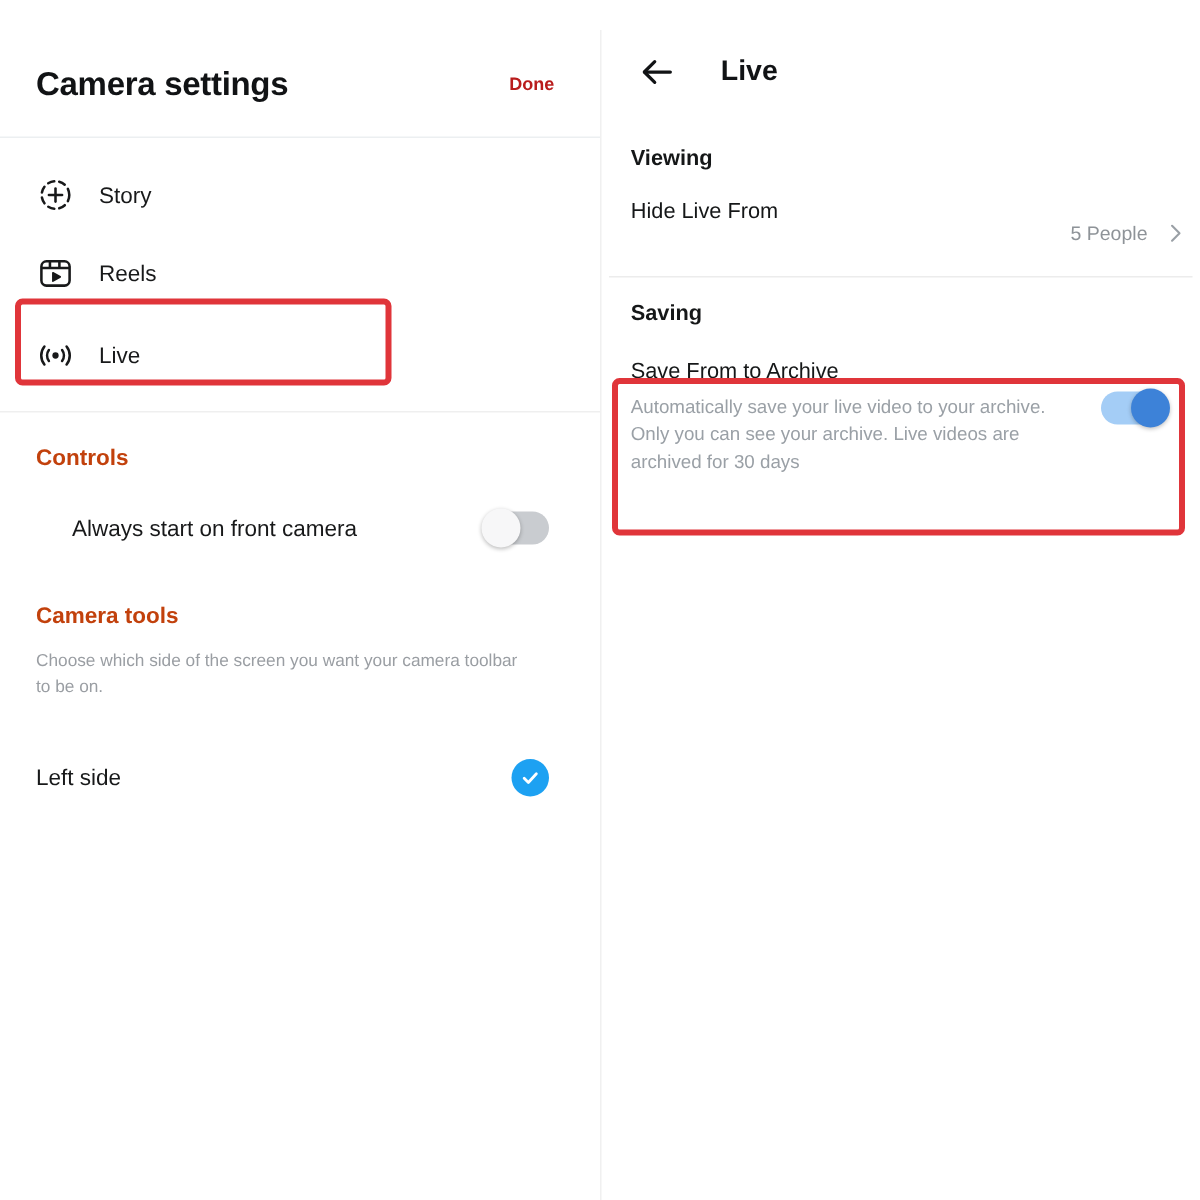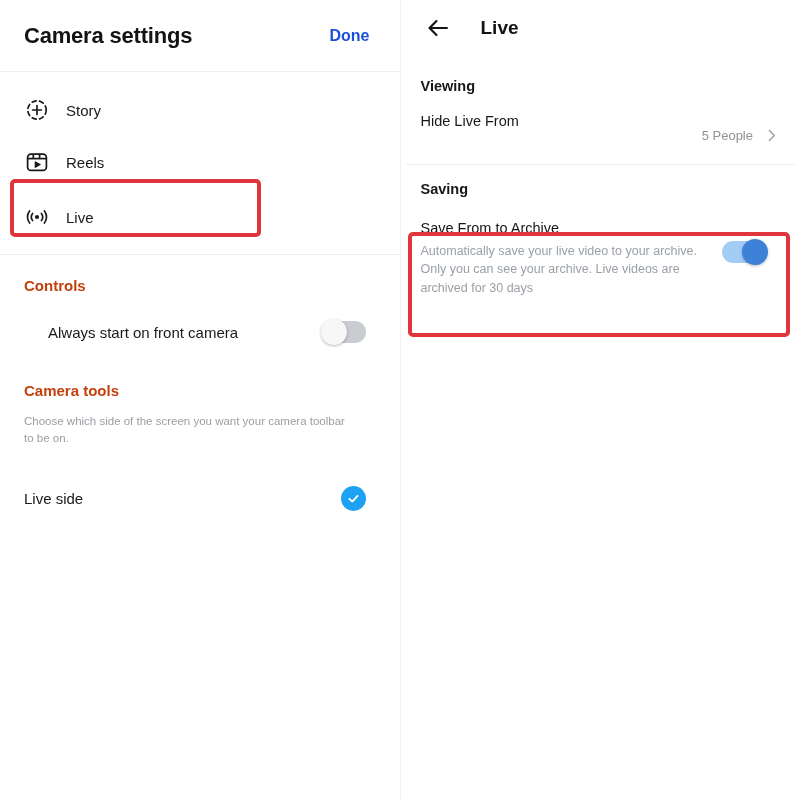--- a/index.html
+++ b/index.html
@@ -15,20 +15,21 @@
     color: #1c1e21;
     overflow: hidden;
     position: relative;
   }
   #screen {
     position: relative;
     width: 800px;
     height: 752px;
     background: #ffffff;
     display: flex;
+    margin-top: 20px;
   }
 
   
   .panel {
     position: relative;
     height: 800px;
     background: #ffffff;
   }
   .panel-left  { width: 400px; }
   .panel-right { width: 400px; border-left: 1px solid #f0f0f0; }
@@ -44,23 +45,23 @@
     box-sizing: border-box;
     border-bottom: 1px solid #eceff1;
   }
   .left-title {
     font-size: 22px;
     font-weight: bold;
     letter-spacing: -0.2px;
     color: #111315;
   }
   .done-btn {
-    font-size: 16px;
-    font-weight: bold;
-    color: #1d4ed8;
+    font-size: 12px;
+    font-weight: bold;
+    color: #b91c1c;
     cursor: pointer;
     padding: 4px 6px;
   }
 
   
   .mode-list { padding-top: 12px; }
   .mode-row {
     height: 52px;
     display: flex;
     align-items: center;
@@ -197,21 +198,21 @@
   }
   .r-section-title {
     font-size: 14.5px;
     font-weight: bold;
     color: #151718;
     padding: 18px 0 0 20px;
   }
   .r-row {
     display: flex;
     align-items: flex-start;
-    padding: 18px 20px 14px 20px;
+    padding: 18px 8px 14px 20px;
     box-sizing: border-box;
     cursor: pointer;
     justify-content: space-between;
   }
   .r-row-text { flex: 1 1 auto; }
   .r-row-title {
     font-size: 14.5px;
     color: #151718;
     line-height: 1.35;
   }
@@ -325,21 +326,21 @@
       <span class="opt-label">Always start on front camera</span>
       <span class="toggle off">
         <span class="knob"></span>
       </span>
     </div>
 
     <div class="section-title" style="padding-top:22px;">Camera tools</div>
     <div class="section-desc">Choose which side of the screen you want your camera toolbar to be on.</div>
 
     <div class="opt-row" style="margin-top:26px;">
-      <span class="opt-label">Live side</span>
+      <span class="opt-label">Left side</span>
       <span class="check-circle">
         <svg width="15" height="15" viewBox="0 0 24 24" fill="none" stroke="#ffffff" stroke-width="3" stroke-linecap="round" stroke-linejoin="round">
           <polyline points="5.5,12.5 10,17 18.5,7.8"></polyline>
         </svg>
       </span>
     </div>
 
   </div>
 
   <div class="panel panel-right">

